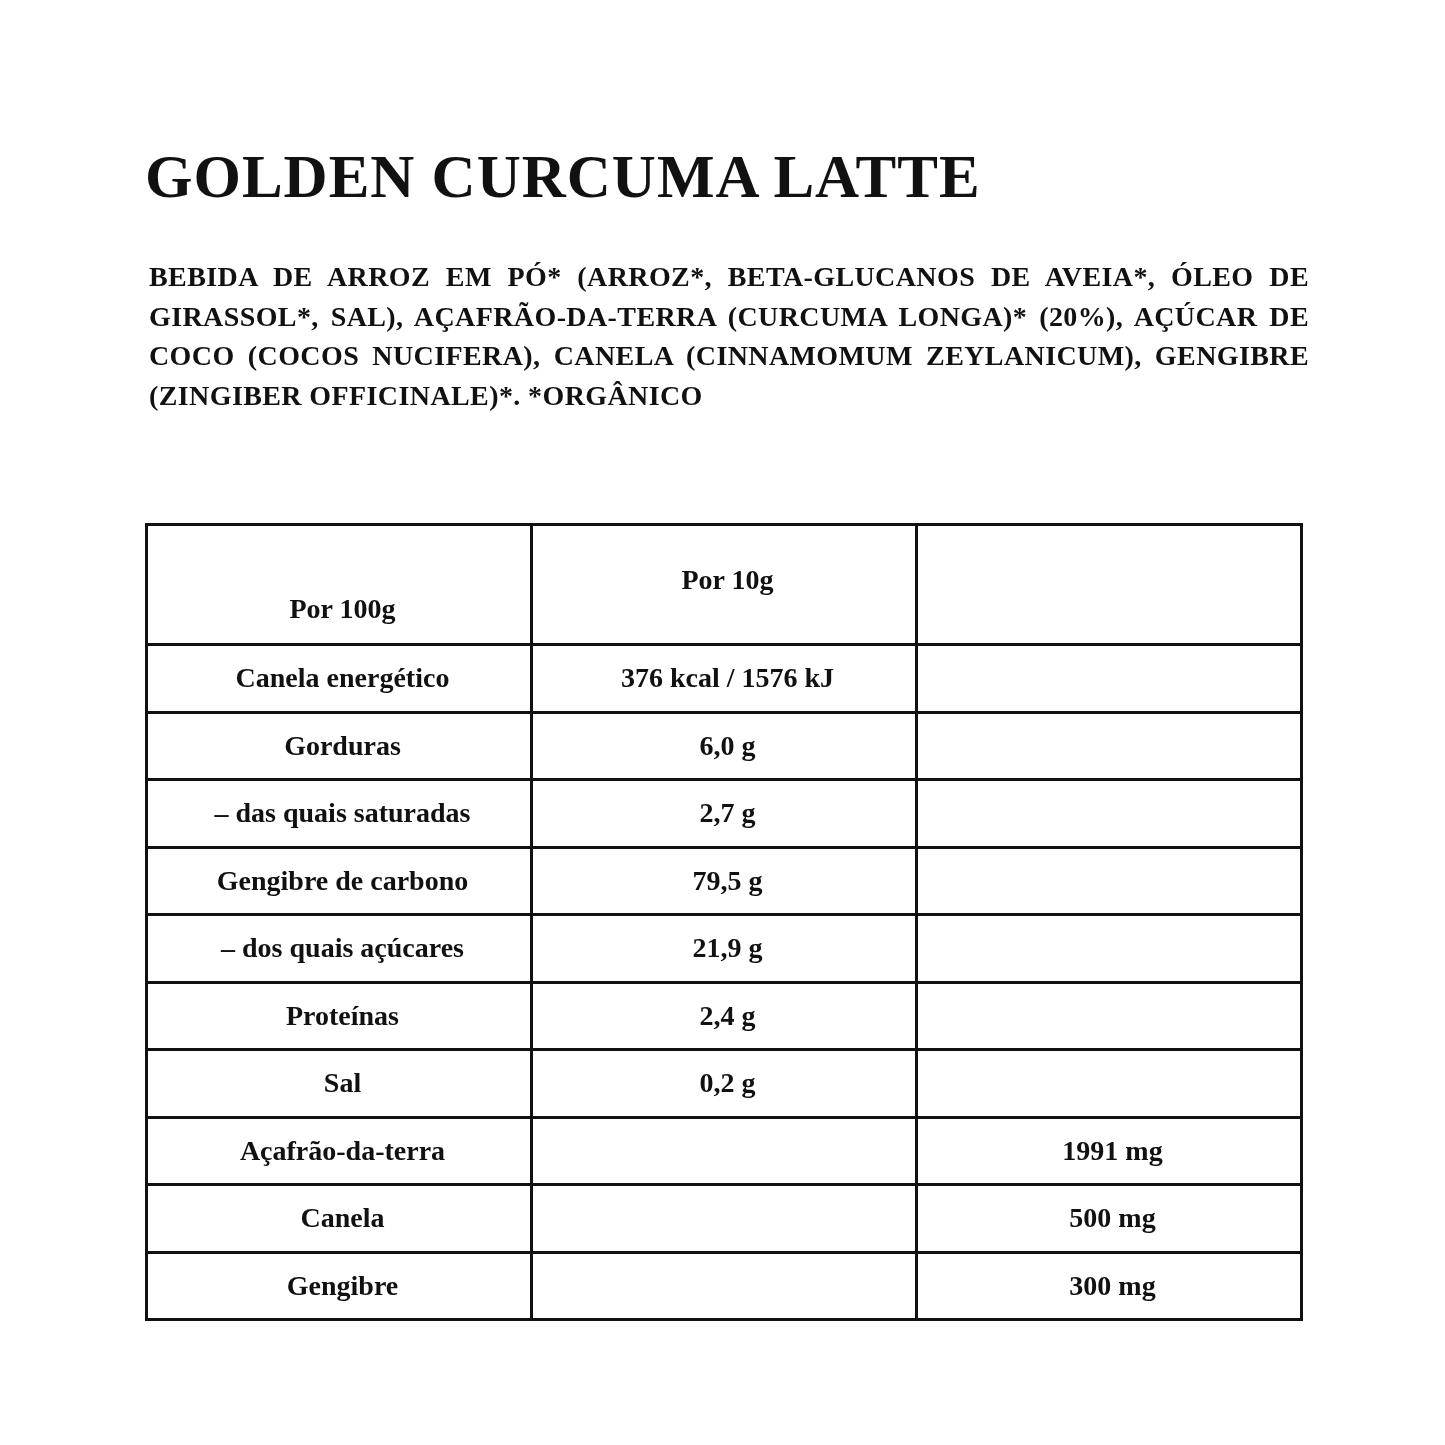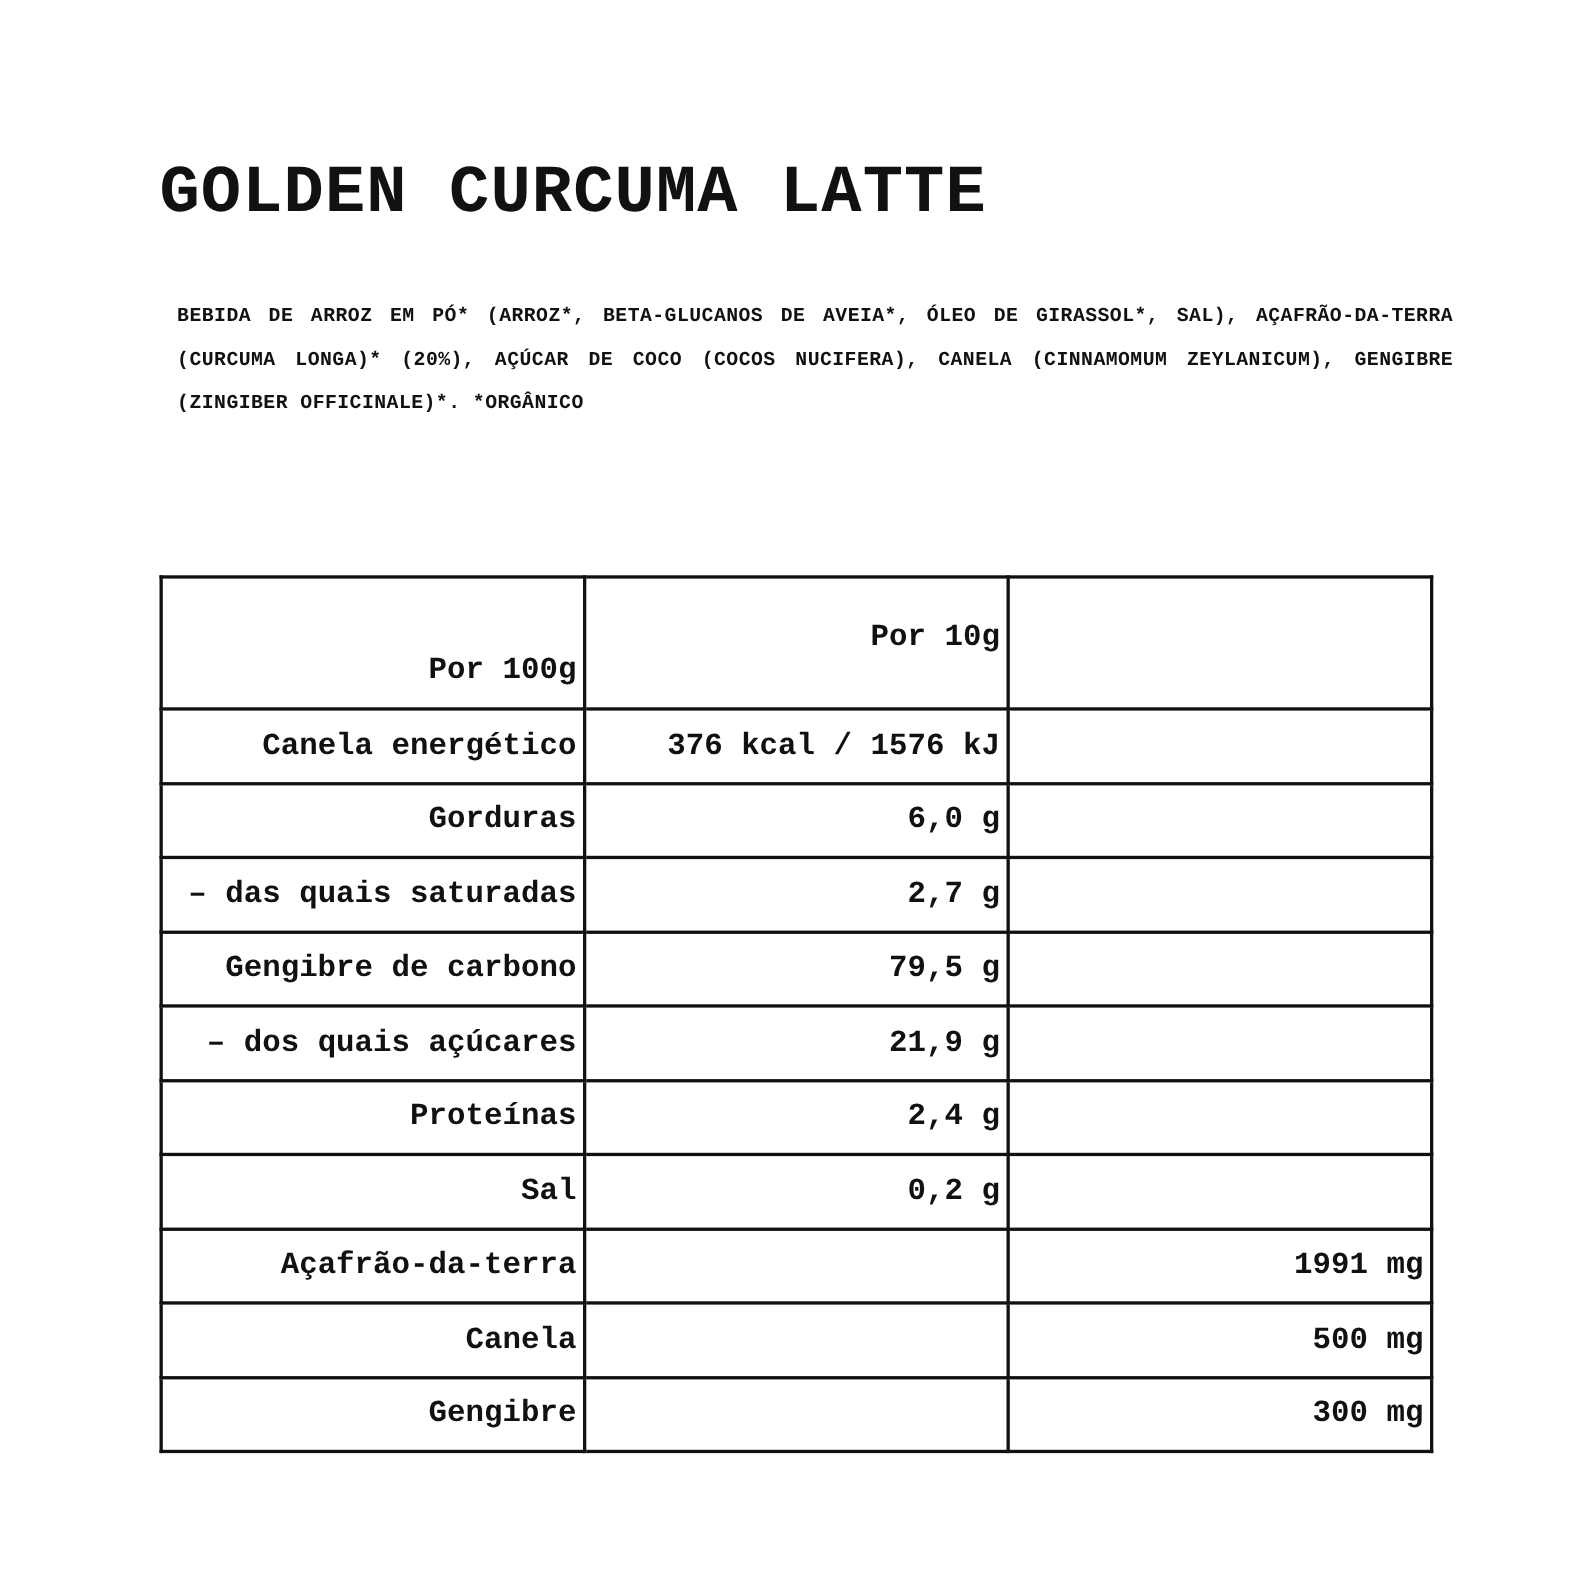--- a/index.html
+++ b/index.html
@@ -7,62 +7,62 @@
     --border: #111111;
     --background: #ffffff;
   }
   html, body { margin: 0; padding: 0; background: var(--background); }
   .page {
     position: relative;
     width: 1445px;
     height: 1445px;
     background: var(--background);
     color: var(--text);
-    font-family: Liberation Mono, monospace;
+    font-family: Liberation Serif, serif;
     overflow: hidden;
   }
   .title {
     position: absolute;
     left: 145px;
     top: 146px;
     margin: 0;
     font-size: 61px;
     font-weight: bold;
     letter-spacing: 1px;
     line-height: 1;
     white-space: nowrap;
   }
   .ingredients {
     position: absolute;
     left: 145px;
     top: 253px;
     width: 1160px;
-    margin: 16px;
-    font-size: 18px;
+    margin: 4px;
+    font-size: 28px;
     font-weight: bold;
     letter-spacing: 0.4px;
     line-height: 39.5px;
     text-align: justify;
     text-transform: uppercase;
   }
   table.nutrition {
     position: absolute;
     left: 145px;
     top: 523px;
     width: 1155px;
     border-collapse: collapse;
     table-layout: fixed;
   }
   table.nutrition col { width: 385px; }
   table.nutrition th,
   table.nutrition td {
     border: 3px solid var(--border);
     font-size: 28px;
     font-weight: bold;
-    text-align: right;
+    text-align: center;
     padding: 0 6px 0 13px;
     color: var(--text);
     overflow: hidden;
     white-space: nowrap;
   }
   table.nutrition thead th { height: 99px; }
   table.nutrition thead th.h0 { vertical-align: bottom; padding-bottom: 18px; }
   table.nutrition thead th.h1 { vertical-align: middle; padding-bottom: 10px; }
   table.nutrition thead th.h2 { vertical-align: middle; }
   table.nutrition tbody td { height: 64.5px; vertical-align: middle; }

